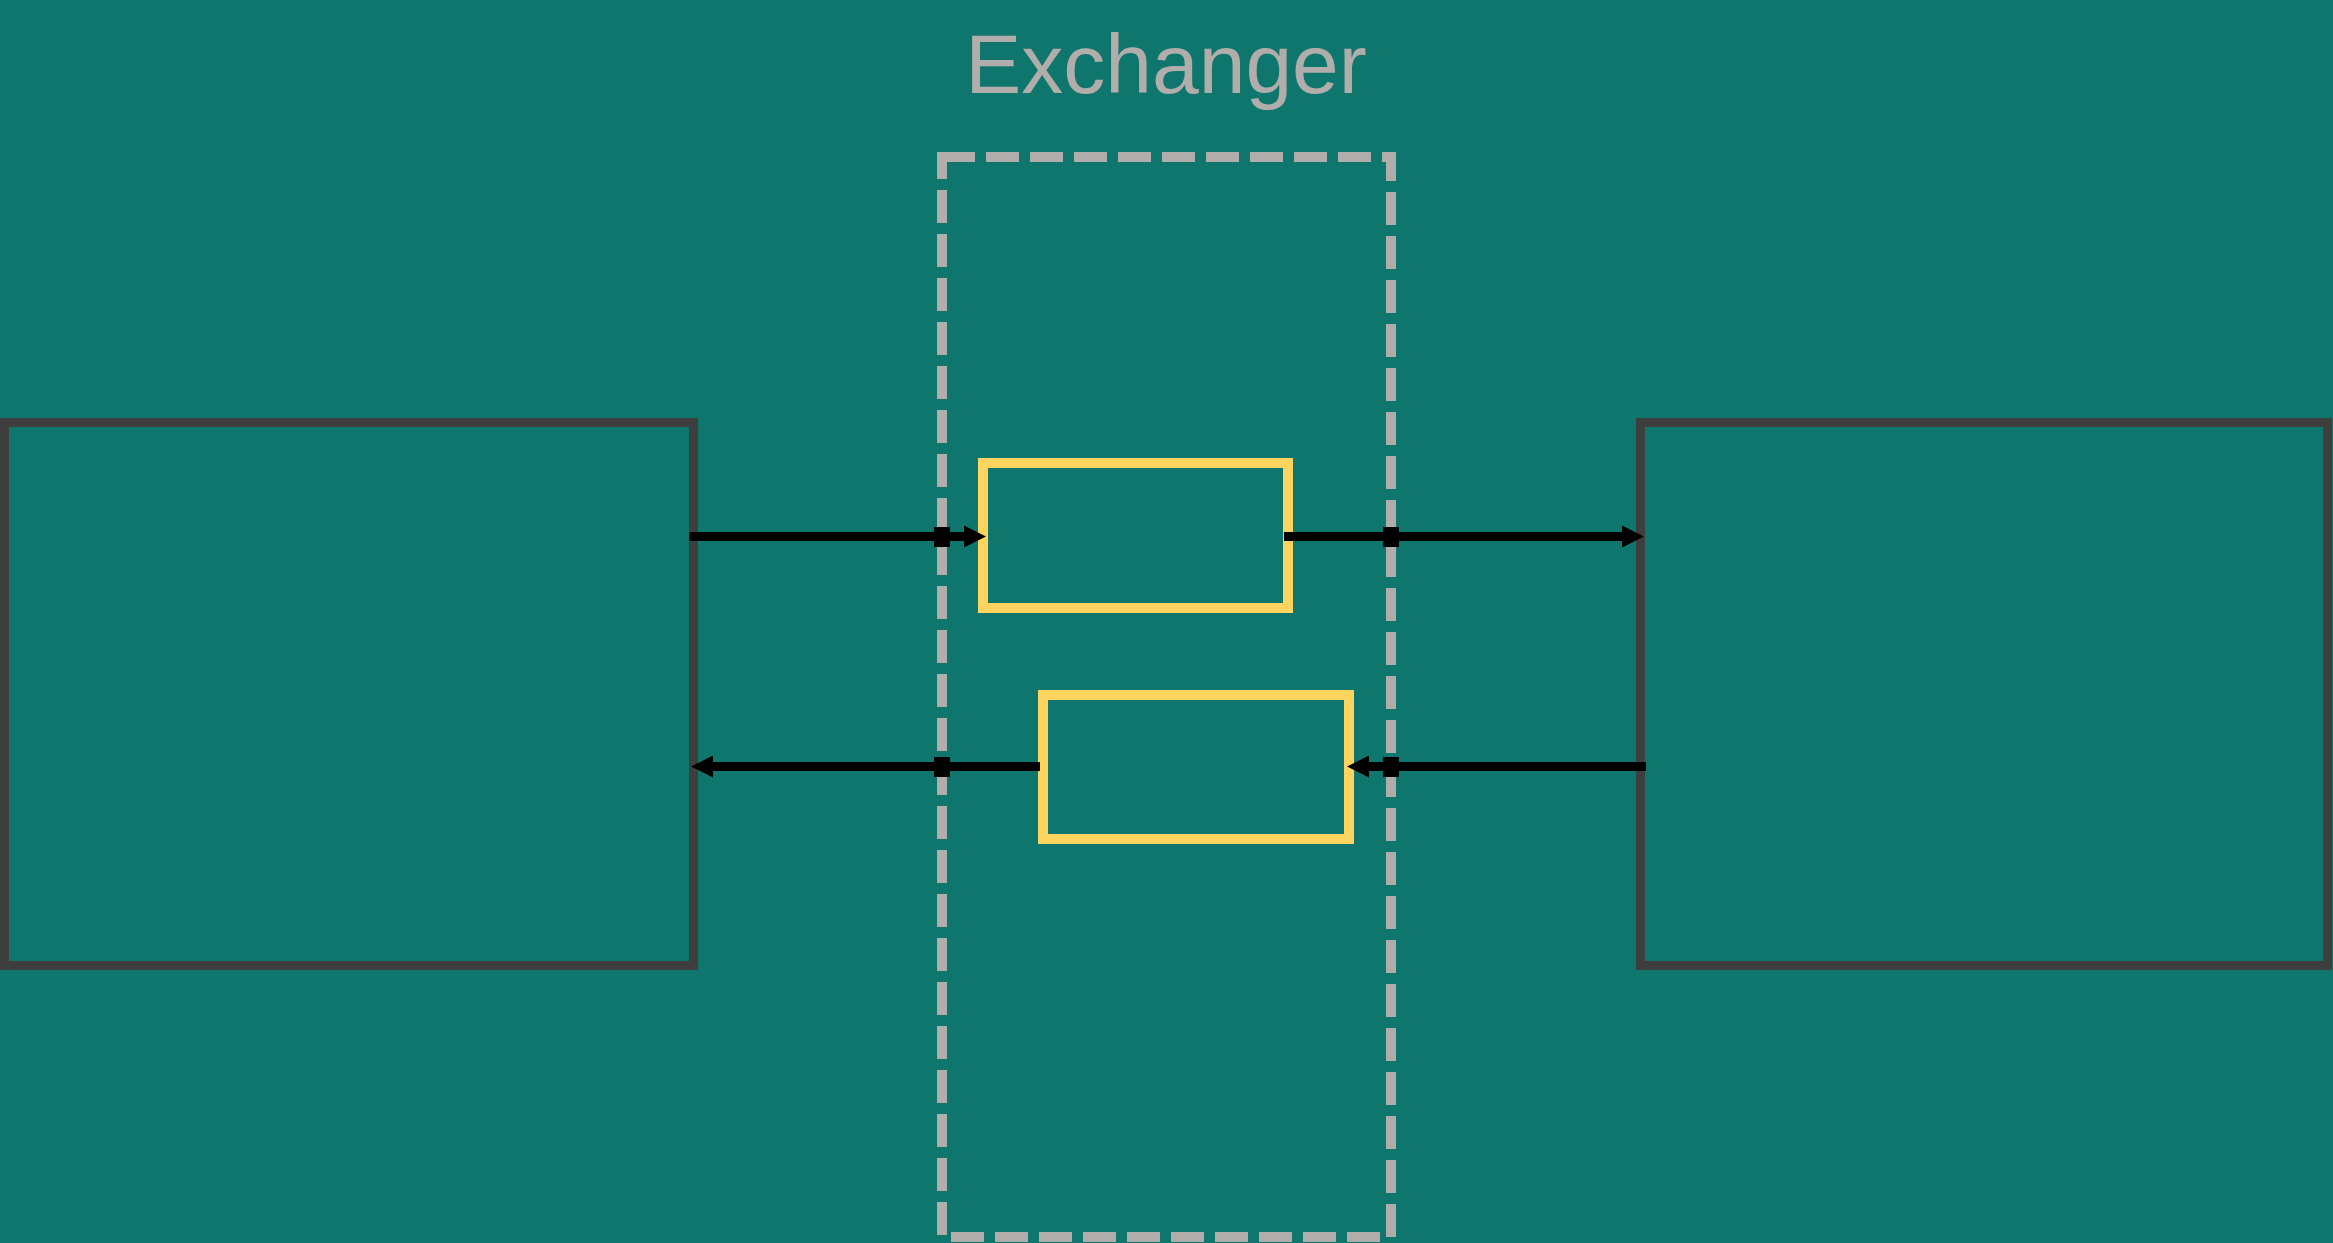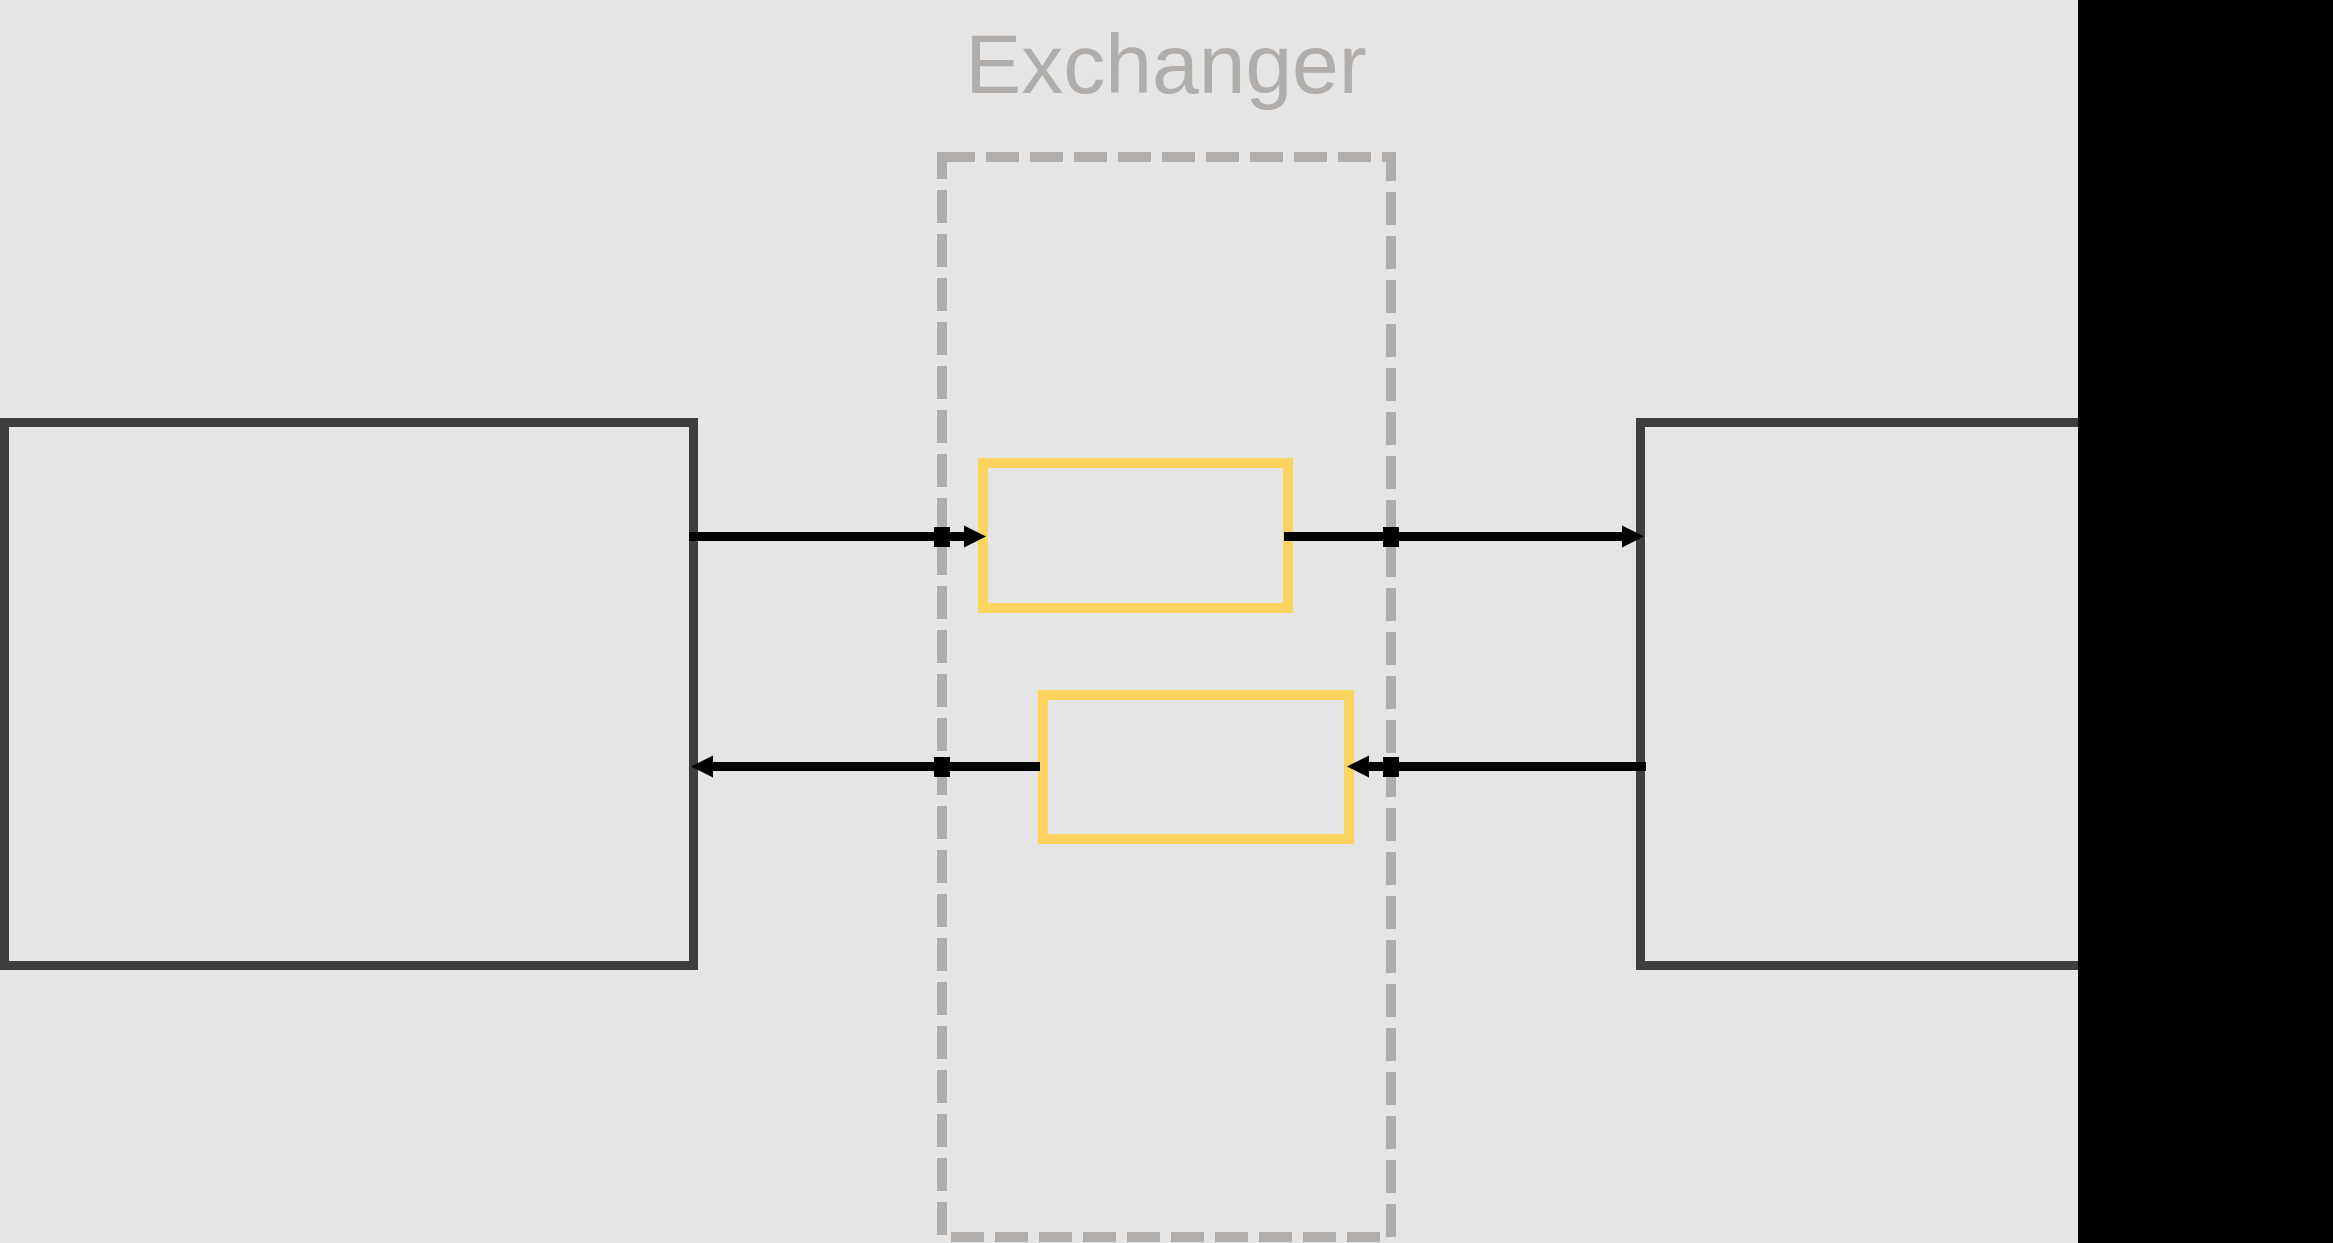--- a/index.html
+++ b/index.html
@@ -2,23 +2,23 @@
 <html><head>
 <meta charset="utf-8">
 <style>
   html, body {
     margin: 0;
     padding: 0;
     background: #000000;
   }
   .stage {
     position: relative;
-    width: 2078px;
+    width: 2333px;
     height: 1243px;
-    background: #e5e5e5;
+    background: #0f766e;
     overflow: hidden;
     font-family: "Liberation Sans", sans-serif;
   }
   svg.diagram {
     position: absolute;
     left: 0;
     top: 0;
     display: block;
   }
   text.cluster-title {

